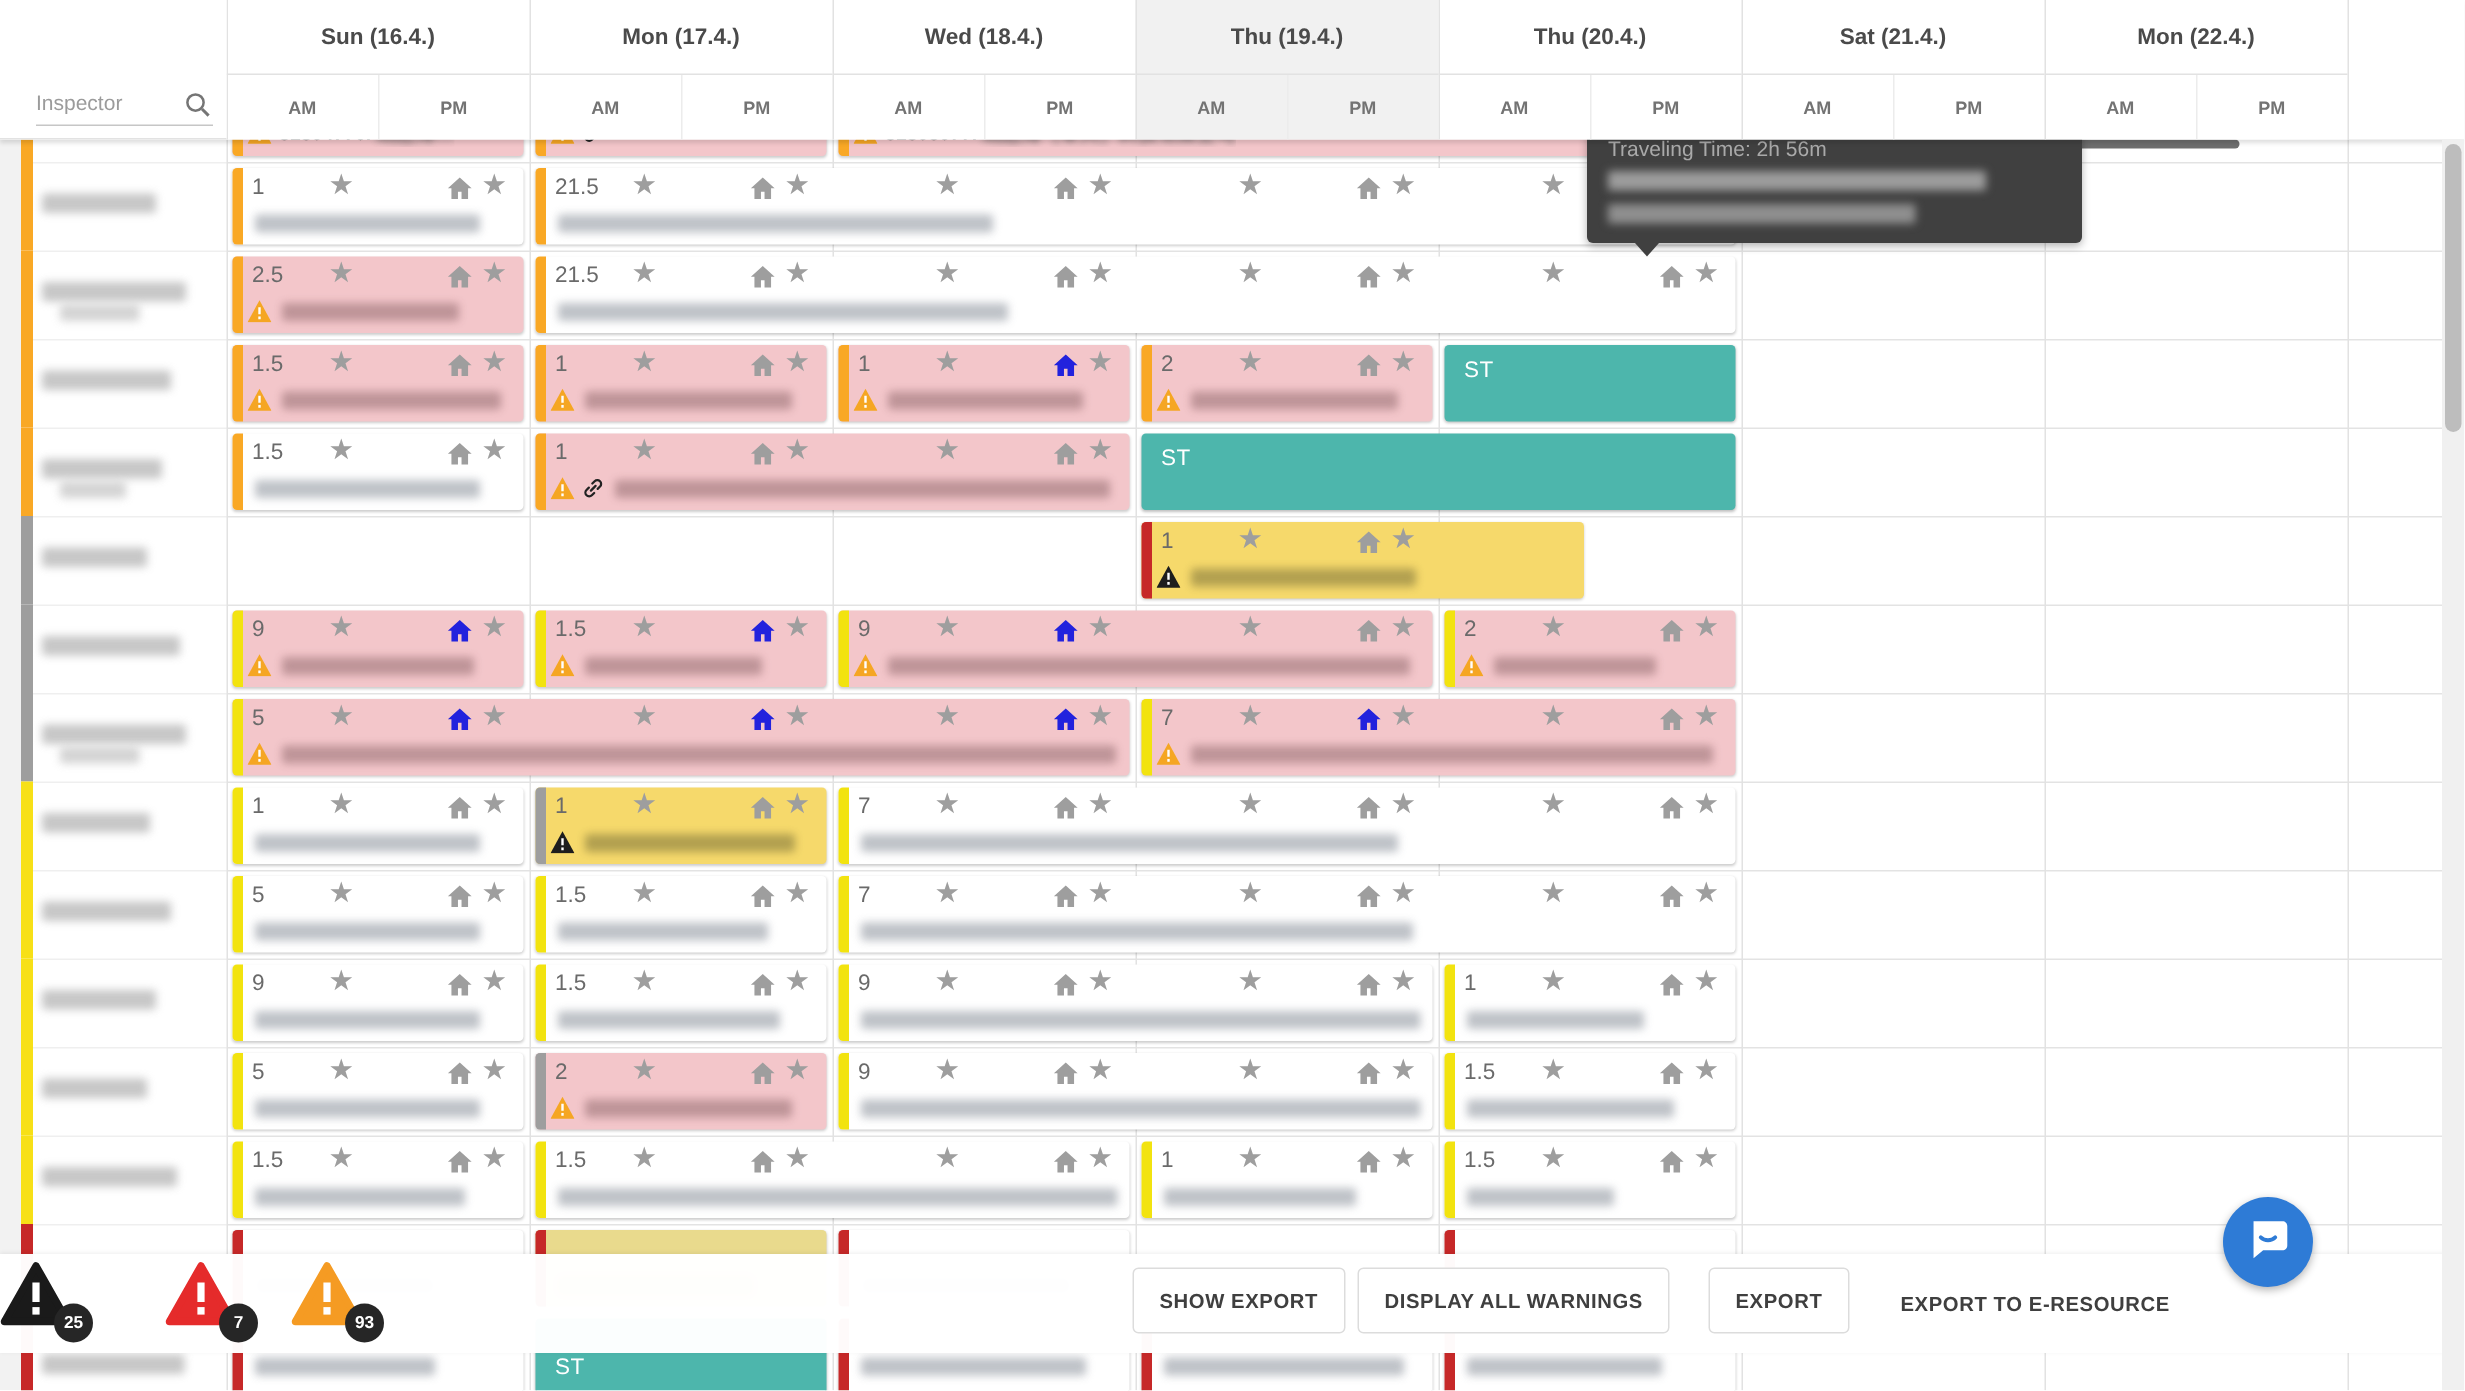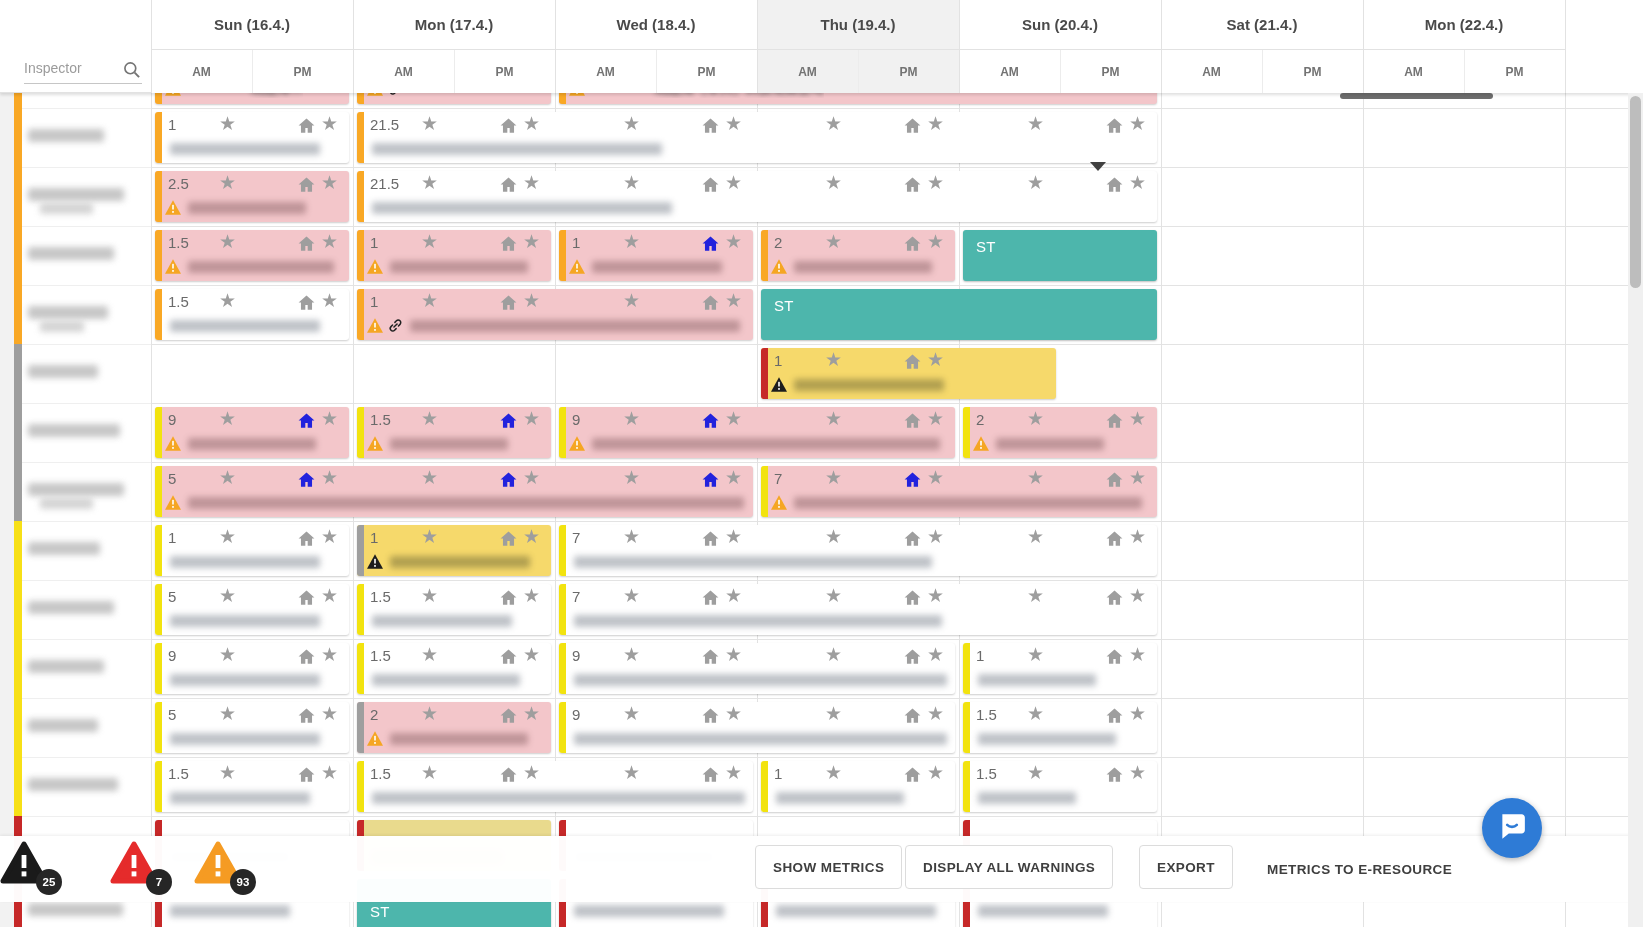--- a/index.html
+++ b/index.html
@@ -738,20 +738,25 @@
       <div class="card bg-white" style="left: 761px; top: 879px; width: 194px; height: 51px;">
         <div class="cbar" style="background: rgb(198, 40, 40);"></div>
         <div class="textblur" style="left: 15px; top: 26px; width: 160px; background: rgb(184, 188, 194);"></div>
       </div>
       <div class="card bg-white" style="left: 963px; top: 879px; width: 194px; height: 51px;">
         <div class="cbar" style="background: rgb(198, 40, 40);"></div>
         <div class="textblur" style="left: 15px; top: 26px; width: 130px; background: rgb(184, 188, 194);"></div>
       </div>
     </div>
 
+  <div id="tooltip">
+    <div class="tiptitle">Traveling Time: 2h 56m</div>
+    <div class="tipblur" style="top:28px;width:252px;background:#9c9c9c"></div>
+    <div class="tipblur" style="top:50px;width:205px;background:#8f8f8f"></div>
+  </div>
   <div id="tiparrow"></div>
   <div id="hthumb"></div>
 
   <div id="hdr">
     <div id="daysrow">
         <div class="daycell" style="left: 151px; width: 202px;">Sun (16.4.)</div>
         <div class="ampmcell" style="left: 151px; width: 101px;">AM</div>
         <div class="ampmcell" style="left: 252px; width: 101px;">PM</div>
         <div class="hdrvline" style="left: 151px;"></div>
         <div class="hdrvhalf" style="left: 252px;"></div>
@@ -763,21 +768,21 @@
         <div class="daycell" style="left: 555px; width: 202px;">Wed (18.4.)</div>
         <div class="ampmcell" style="left: 555px; width: 101px;">AM</div>
         <div class="ampmcell" style="left: 656px; width: 101px;">PM</div>
         <div class="hdrvline" style="left: 555px;"></div>
         <div class="hdrvhalf" style="left: 656px;"></div>
         <div class="daycell hl" style="left: 757px; width: 202px;">Thu (19.4.)</div>
         <div class="ampmcell hl" style="left: 757px; width: 101px;">AM</div>
         <div class="ampmcell hl" style="left: 858px; width: 101px;">PM</div>
         <div class="hdrvline" style="left: 757px;"></div>
         <div class="hdrvhalf" style="left: 858px;"></div>
-        <div class="daycell" style="left: 959px; width: 202px;">Sun (20.4.)</div>
+        <div class="daycell" style="left: 959px; width: 202px;">Thu (20.4.)</div>
         <div class="ampmcell" style="left: 959px; width: 101px;">AM</div>
         <div class="ampmcell" style="left: 1060px; width: 101px;">PM</div>
         <div class="hdrvline" style="left: 959px;"></div>
         <div class="hdrvhalf" style="left: 1060px;"></div>
         <div class="daycell" style="left: 1161px; width: 202px;">Sat (21.4.)</div>
         <div class="ampmcell" style="left: 1161px; width: 101px;">AM</div>
         <div class="ampmcell" style="left: 1262px; width: 101px;">PM</div>
         <div class="hdrvline" style="left: 1161px;"></div>
         <div class="hdrvhalf" style="left: 1262px;"></div>
         <div class="daycell" style="left: 1363px; width: 202px;">Mon (22.4.)</div>
@@ -812,25 +817,25 @@
             <rect x="21.6" y="14" width="4.8" height="13" fill="#fff"></rect>
             <rect x="21.6" y="30.4" width="4.8" height="5" fill="#fff"></rect>
           </svg><div class="badgechip">7</div></div>
         <div class="badge" style="left: 194px;"><svg width="48" height="44" viewBox="0 0 48 44">
             <path d="M24 3 45 40H3Z" fill="#f59b23" stroke="#f59b23" stroke-width="5" stroke-linejoin="round"></path>
             <rect x="21.6" y="14" width="4.8" height="13" fill="#fff"></rect>
             <rect x="21.6" y="30.4" width="4.8" height="5" fill="#fff"></rect>
           </svg><div class="badgechip">93</div></div>
       </div>
     <div id="fbtns">
-        <button class="fbtn" style="left: 755px;">SHOW METRICS</button>
+        <button class="fbtn" style="left: 755px;">SHOW EXPORT</button>
         <button class="fbtn" style="left: 905px;">DISPLAY ALL WARNINGS</button>
         <button class="fbtn" style="left: 1139px;">EXPORT</button>
       </div>
-    <div id="exportlink" style="left:1267px">METRICS TO E-RESOURCE</div>
+    <div id="exportlink" style="left:1267px">EXPORT TO E-RESOURCE</div>
   </div>
 
   <div id="chat">
     <span>
       <svg width="30" height="30" viewBox="0 0 28 28">
         <path d="M5 3h18c1.7 0 3 1.3 3 3v12c0 1.7-1.3 3-3 3H11l-6 5z" fill="#ffffff"></path>
         <path d="M9.5 13c2.4 2.4 6.6 2.4 9 0" stroke="#2e7bd6" stroke-width="2.4" fill="none" stroke-linecap="round"></path>
       </svg>
     </span>
   </div>

